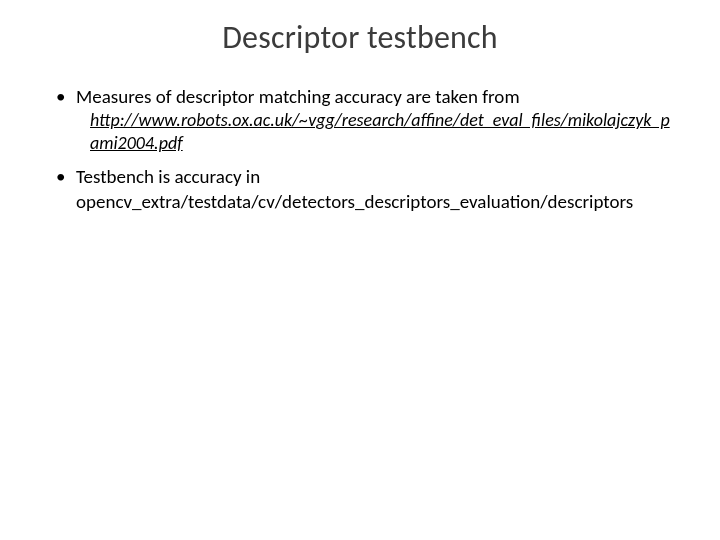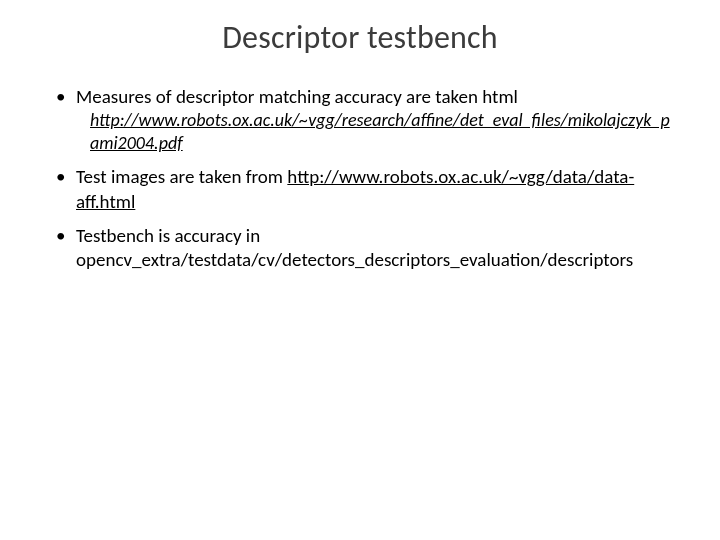--- a/index.html
+++ b/index.html
@@ -12,23 +12,20 @@
   .sub{display:block;padding-left:14px;font-size:18px;font-style:italic;}
   .wrap{word-break:break-word;}
 </style>
 </head>
 <body>
 
 <div class="slide">
   <h1 class="title">Descriptor testbench</h1>
   <ul class="body">
     <li>
-      <span>Measures of descriptor matching accuracy are taken html</span>
+      <span>Measures of descriptor matching accuracy are taken from</span>
       <span class="sub"><a class="link wrap" href="#">http://www.robots.ox.ac.uk/~vgg/research/affine/det_eval_files/mikolajczyk_pami2004.pdf</a></span>
-    </li>
-    <li>
-      <span>Test images are taken from </span><a class="link wrap" href="#">http://www.robots.ox.ac.uk/~vgg/data/data-aff.html</a>
     </li>
     <li>
       <span class="wrap">Testbench is accuracy in opencv_extra/testdata/cv/detectors_descriptors_evaluation/descriptors</span>
     </li>
   </ul>
 </div>
 
 </body></html>

